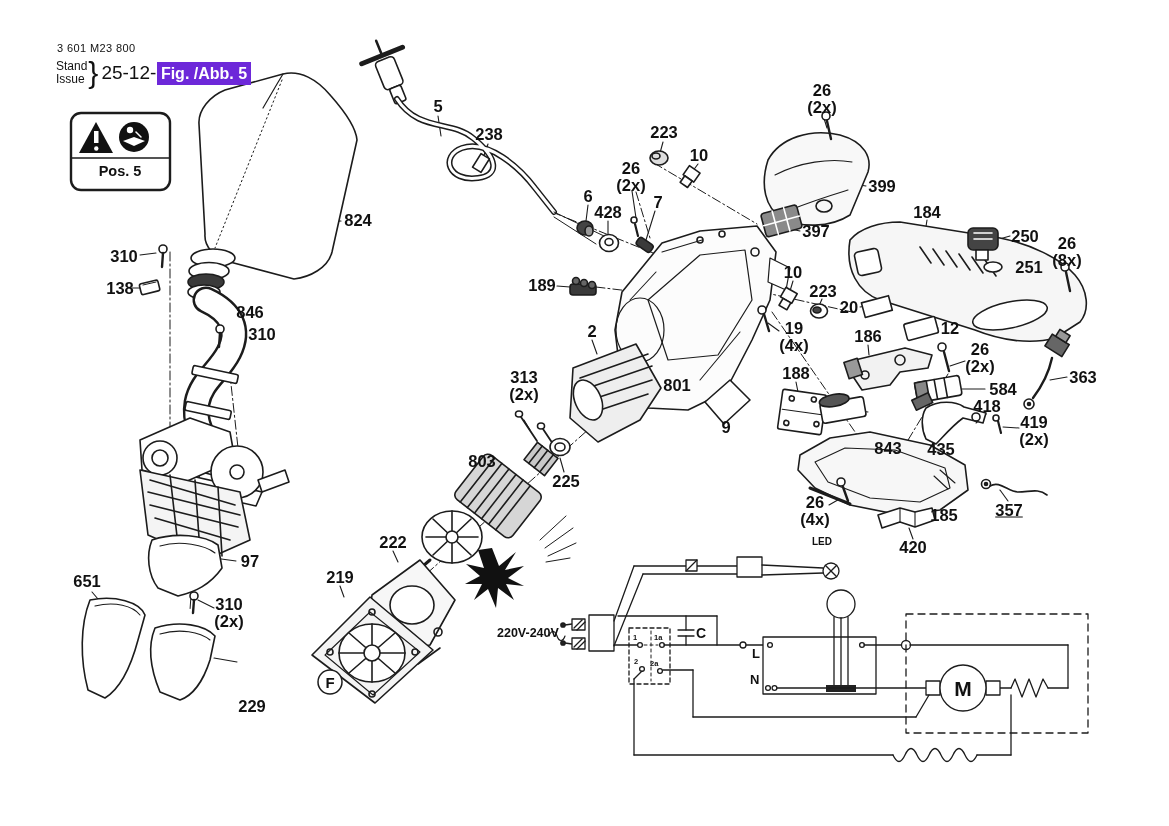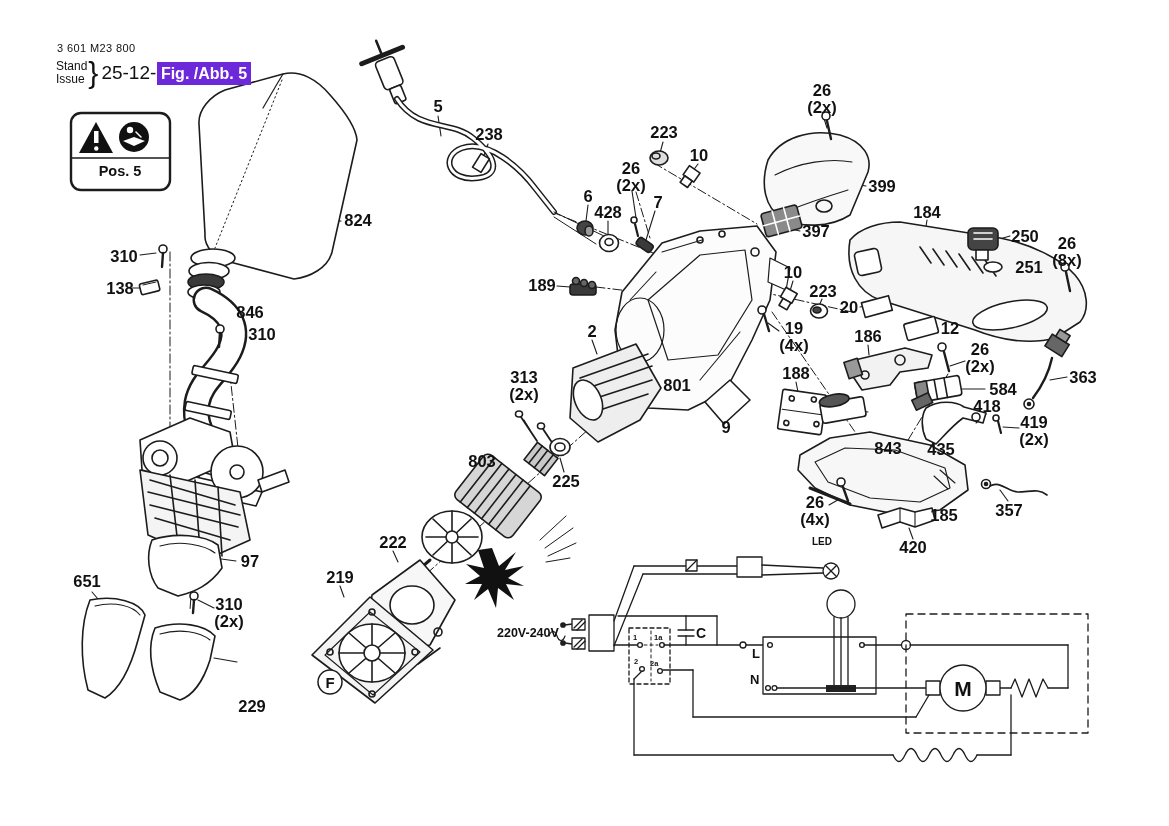--- a/index.html
+++ b/index.html
@@ -585,21 +585,21 @@
       <div class="plabel" style="left: 868px; top: 336px;">186</div>
       <div class="plabel" style="left: 950px; top: 328px;">12</div>
       <div class="plabel" style="left: 796px; top: 373px;">188</div>
       <div class="plabel" style="left: 888px; top: 412px; margin-top: 36px;">843</div>
       <div class="plabel" style="left: 980px; top: 358px;">26<div>(2x)</div></div>
       <div class="plabel" style="left: 1003px; top: 389px;">584</div>
       <div class="plabel" style="left: 987px; top: 406px;">418</div>
       <div class="plabel" style="left: 1034px; top: 431px;">419<div>(2x)</div></div>
       <div class="plabel" style="left: 941px; top: 449px;">435</div>
       <div class="plabel" style="left: 1083px; top: 377px;">363</div>
-      <div class="plabel" style="left: 1009px; top: 510px;">357</div>
+      <div class="plabel" style="left: 1009px; top: 510px; text-decoration: underline;">357</div>
       <div class="plabel" style="left: 944px; top: 515px;">185</div>
       <div class="plabel" style="left: 913px; top: 547px;">420</div>
       <div class="plabel" style="left: 815px; top: 511px;">26<div>(4x)</div></div>
       <div class="plabel" style="left: 822px; top: 99px;">26<div>(2x)</div></div>
       <div class="plabel" style="left: 882px; top: 186px;">399</div>
       <div class="plabel" style="left: 816px; top: 231px;">397</div>
       <div class="plabel" style="left: 927px; top: 212px;">184</div>
       <div class="plabel" style="left: 1025px; top: 236px;">250</div>
       <div class="plabel" style="left: 1029px; top: 267px;">251</div>
       <div class="plabel" style="left: 1067px; top: 252px;">26<div>(8x)</div></div>

